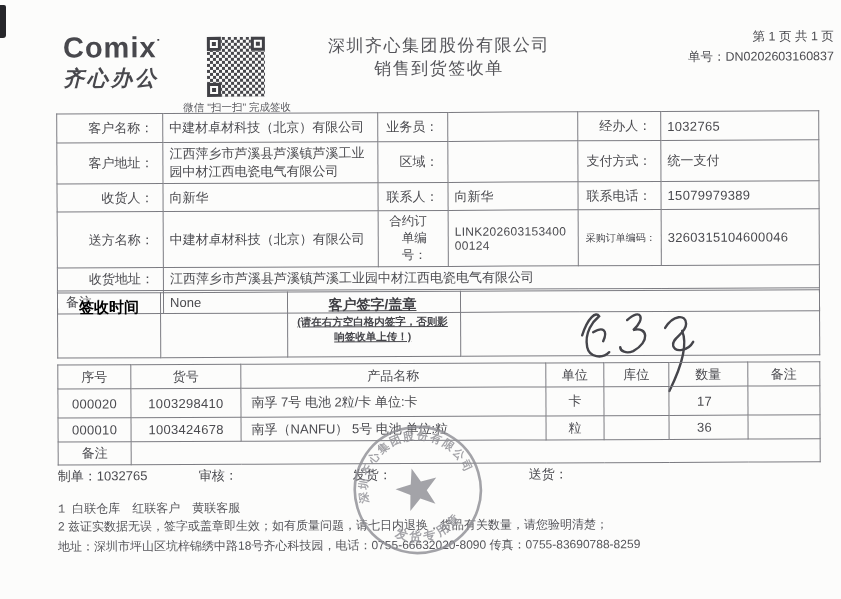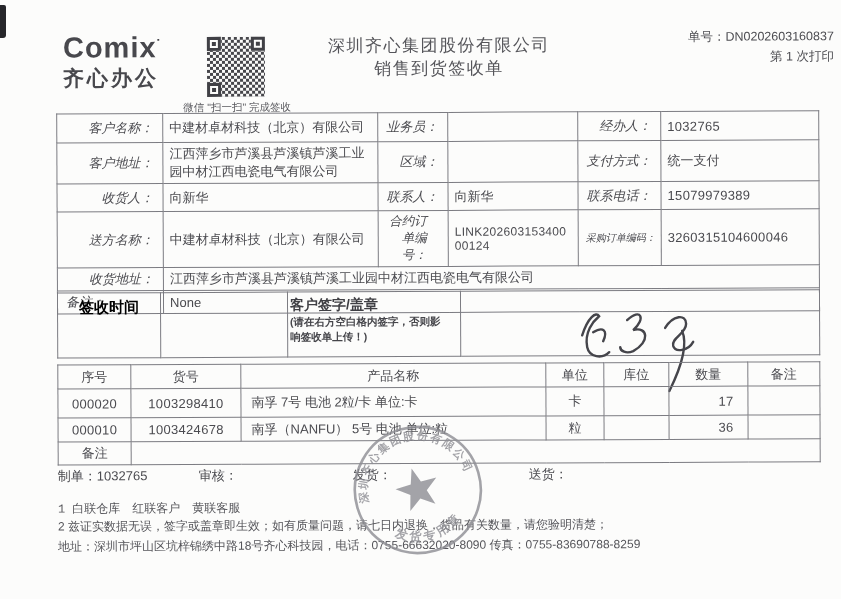--- a/index.html
+++ b/index.html
@@ -7,21 +7,21 @@
     position:relative;width:841px;height:599px;margin:0 auto;
     background:#fcfcfb;overflow:hidden;
     font-family:"Liberation Sans",sans-serif;color:#4b4b50;
   }
   .sheet{position:absolute;inset:0;transform:rotate(-0.25deg);transform-origin:50% 50%;}
 
   
   .logo{position:absolute;left:64px;top:32px;line-height:1;}
   .logo .brand{font-size:29px;font-weight:800;letter-spacing:1px;color:#48484d;}
   .logo .brand .dot{font-size:13px;vertical-align:top;}
-  .logo .brand-sub{margin-top:5px;font-size:21px;font-weight:700;letter-spacing:3px;color:#48484d;}
+  .logo .brand-sub{margin-top:5px;font-size:21px;font-weight:700;letter-spacing:3px;color:#48484d;font-style:italic;}
 
   .qr-wrap{position:absolute;left:208px;top:36px;width:60px;}
   .qr{
     width:58px;height:60px;position:relative;
     background:repeating-conic-gradient(#46464b 0% 25%, #fbfbfa 0% 50%) 0 0/6px 6px;
     outline:2px solid #fbfbfa;
   }
   .finder{position:absolute;width:14px;height:14px;border:3px solid #404045;background:#fbfbfa;box-sizing:border-box;}
   .finder::after{content:"";position:absolute;left:2px;top:2px;width:4px;height:4px;background:#404045;}
   .f-tl{left:0;top:0}.f-tr{right:0;top:0}.f-bl{left:0;bottom:0}
@@ -29,36 +29,36 @@
 
   .title{position:absolute;left:290px;top:34px;width:300px;text-align:center;color:#55555a;}
   .title .t1{font-size:17px;letter-spacing:1.5px;line-height:23px;}
   .title .t2{font-size:17px;letter-spacing:1.5px;line-height:23px;}
 
   .meta{position:absolute;right:6px;top:29px;text-align:right;font-size:12.5px;line-height:19.5px;color:#4d4d52;}
 
   
   table{border-collapse:collapse;table-layout:fixed;position:absolute;background:transparent;}
   td{border:1px solid #7c7c82;font-size:13px;padding:2px 6px;vertical-align:middle;overflow:hidden;word-break:break-all;}
-  .lbl{text-align:right;padding-right:9px;color:#4b4b50;font-style:italic;}
+  .lbl{text-align:right;padding-right:9px;color:#4b4b50;}
   .val{text-align:left;color:#4a4a4f;}
   .num{letter-spacing:.3px;}
 
   .info-tbl{left:57px;top:112px;width:762px;}
   .sig-tbl{left:57px;top:291px;width:762px;}
   .sig-time{font-size:15px;font-weight:700;text-align:center;vertical-align:top;padding-top:5px;color:#000000;}
-  .sig-block{vertical-align:top;text-align:left;padding:3px 5px 0 2px;}
+  .sig-block{vertical-align:top;text-align:center;padding:3px 5px 0 2px;text-decoration:underline;}
   .sign-title{font-size:14px;font-weight:700;color:#3f3f44;line-height:19px;}
   .sign-note{font-size:10.5px;font-weight:700;color:#45454a;line-height:15px;}
   .sig-area{position:relative;}
 
   .prod-tbl{left:57px;top:363px;width:762px;}
   .prod-tbl td{text-align:center;}
   .prod-tbl td.pname{text-align:left;padding-left:10px;}
-  .prod-tbl td.qty{text-align:right;padding-right:14px;}
+  .prod-tbl td.qty{padding-right:14px;}
   .prod-remark{text-align:center;}
 
   
   .foot-row span{position:absolute;font-size:13px;color:#4b4b50;}
   .fm{left:57px;top:466px;} .fa{left:198px;top:466px;} .fs{left:352px;top:466px;} .fd{left:528px;top:466px;font-family:Liberation Mono, monospace;}
   .notes{position:absolute;left:57px;font-size:12px;color:#55555a;white-space:nowrap;}
   .n1{top:499px;font-family:Liberation Mono, monospace;} .n2{top:517px;} .n3{top:537px;}
 
   
   .stamp{position:absolute;left:350px;top:423px;width:134px;height:134px;transform:rotate(-16deg);opacity:.8;}
@@ -89,22 +89,22 @@
       </div>
       <div class="qr-caption">微信 "扫一扫" 完成签收</div>
     </div>
 
     <div class="title">
       <div class="t1">深圳齐心集团股份有限公司</div>
       <div class="t2">销售到货签收单</div>
     </div>
 
     <div class="meta">
+      <div>第 1 页 共 1 页</div>
       <div>单号：DN0202603160837</div>
-      <div>第 1 次打印</div>
     </div>
 
     <table class="info-tbl">
       <colgroup>
           <col style="width:106px">
           <col style="width:215px">
           <col style="width:70px">
           <col style="width:130px">
           <col style="width:83px">
           <col style="width:158px">

